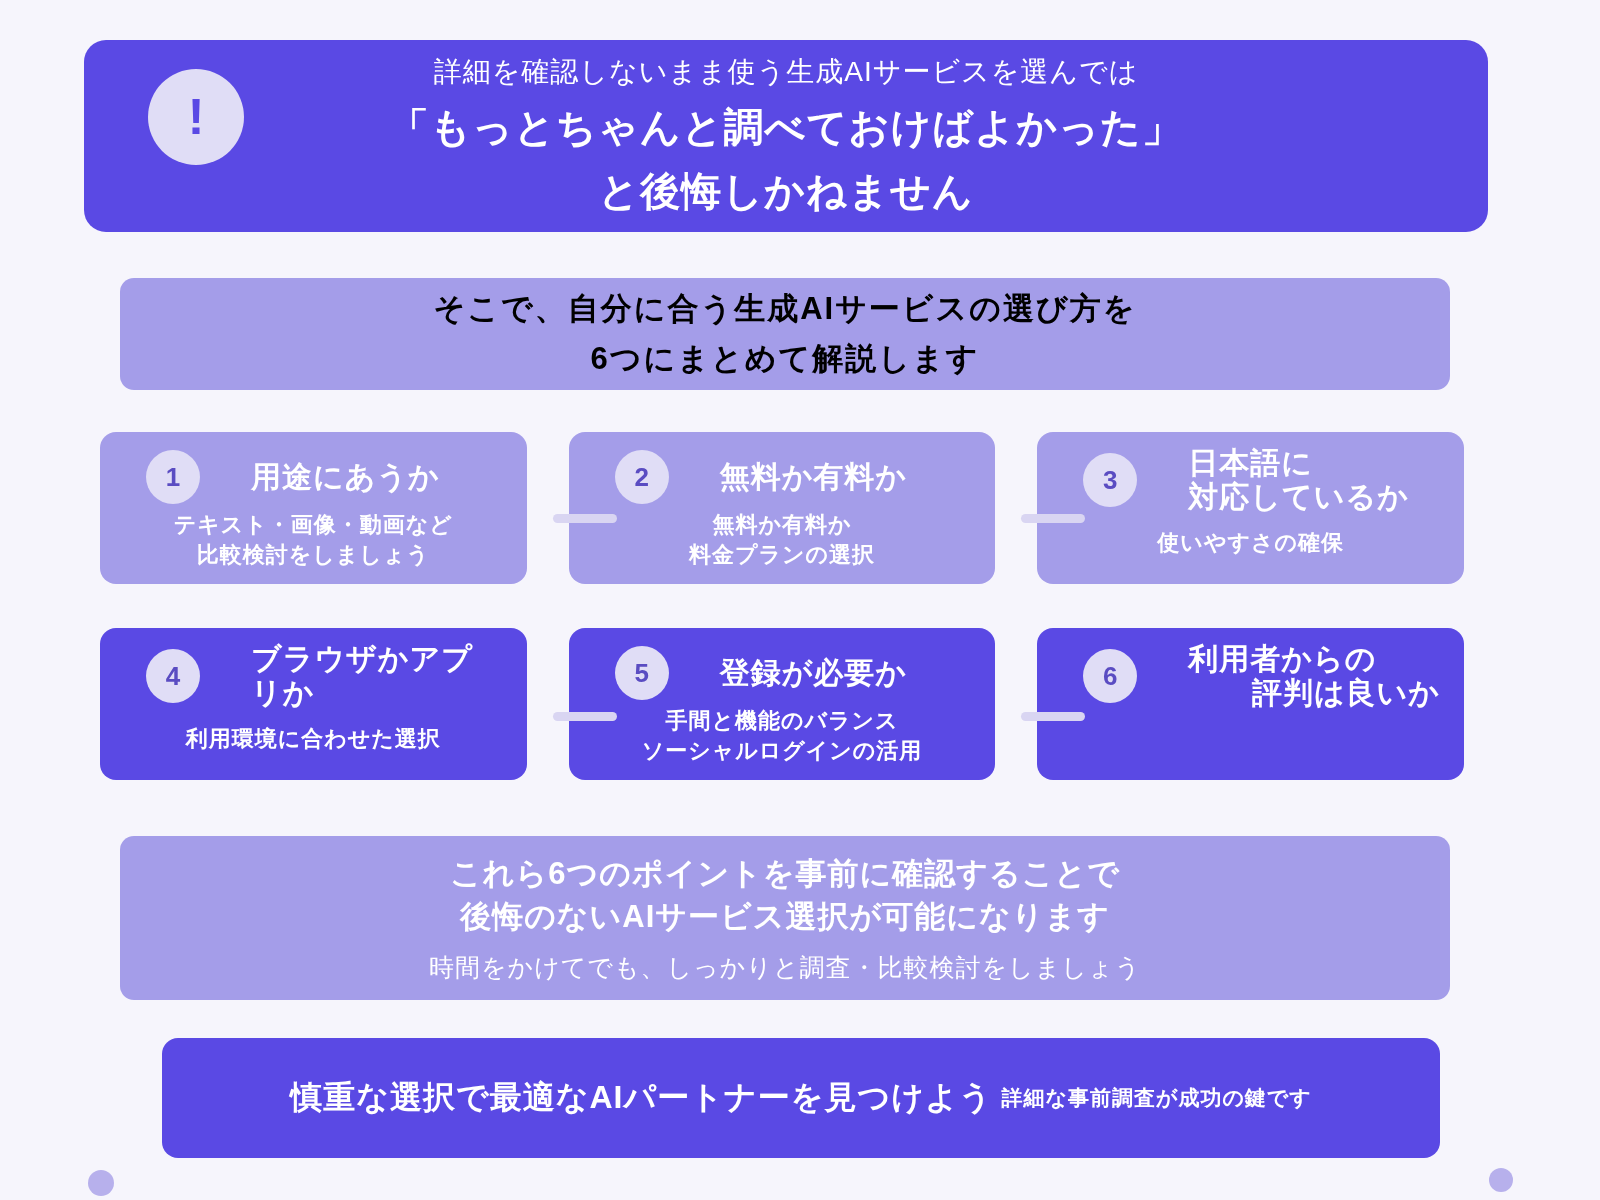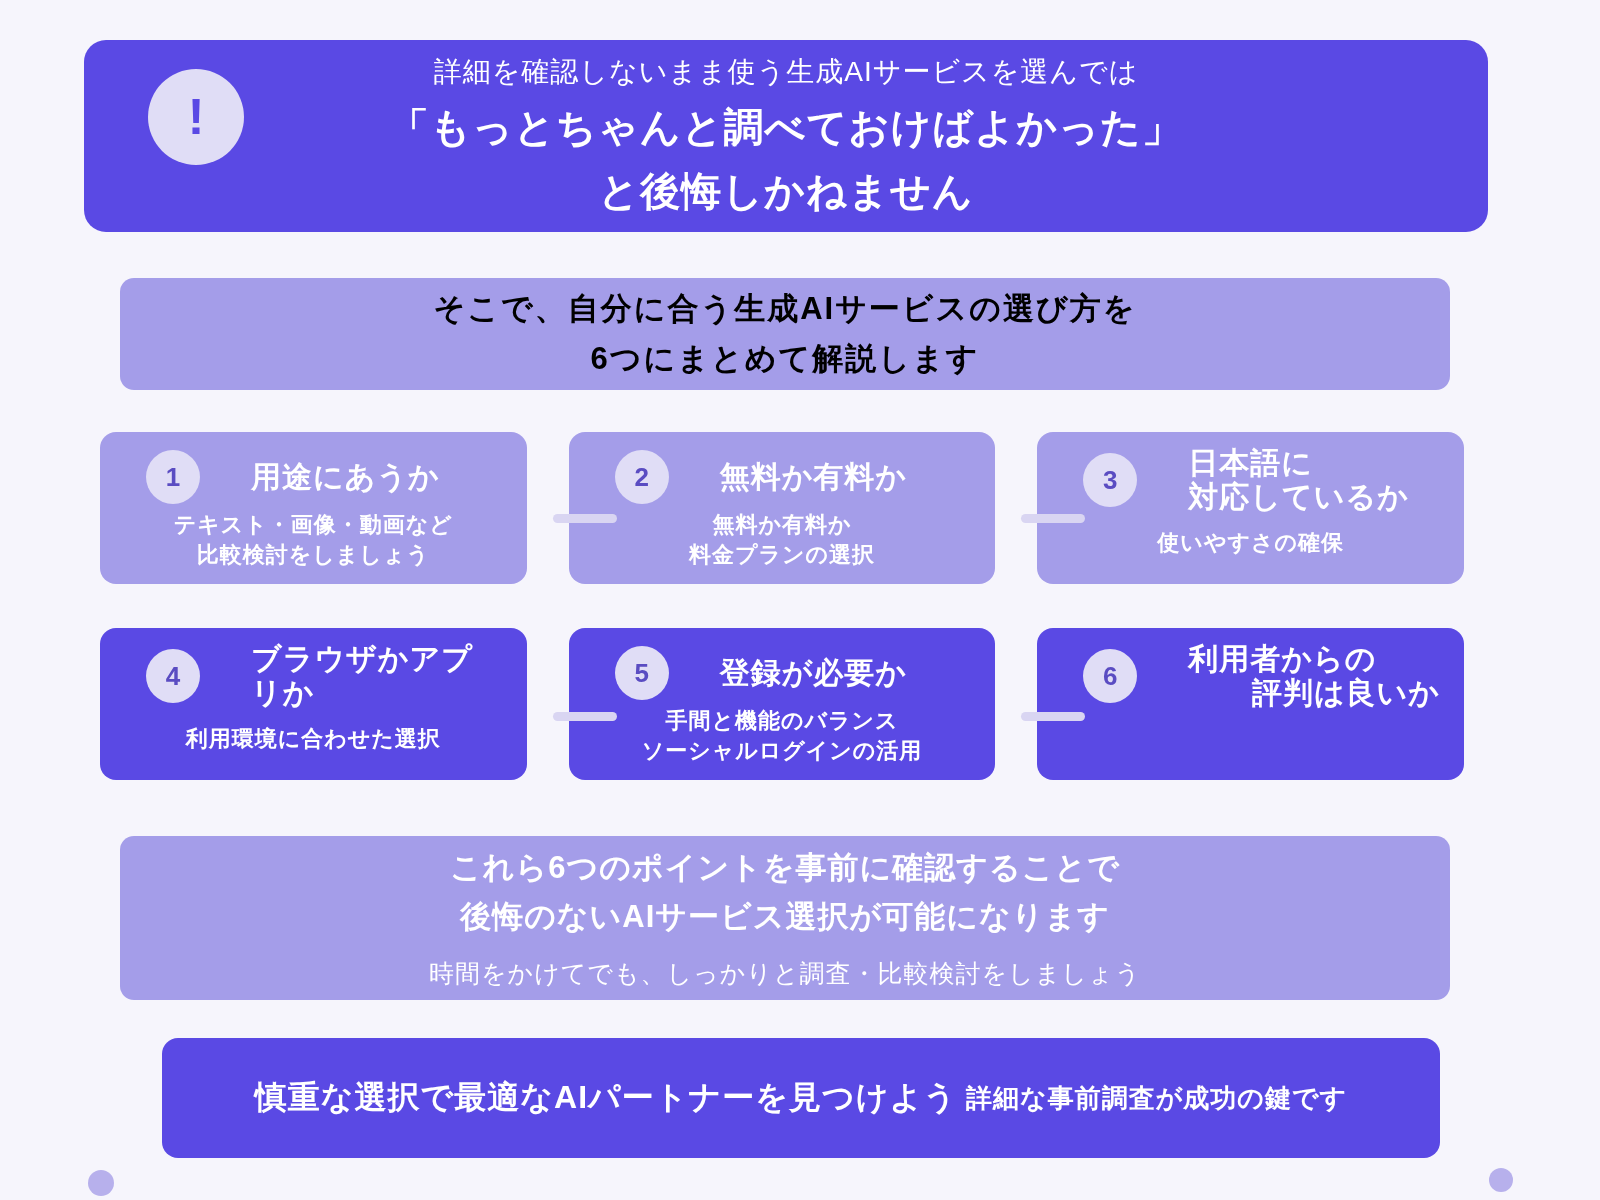--- a/index.html
+++ b/index.html
@@ -74,34 +74,34 @@
   }
   .connector {
     width:64px; height:9px; border-radius:5px; background:#d9d5f2;
   }
 
   
   .summary-banner {
     left:120px; top:836px; width:1330px; height:164px;
     background:#a49de9; border-radius:14px;
     display:flex; flex-direction:column; align-items:center; justify-content:center;
-    color:#fff; gap:7px;
+    color:#fff; gap:1px;
   }
   .summary-line1, .summary-line2 { font-size:31px; font-weight:700; letter-spacing:1px; }
   .summary-line3 { font-size:25px; font-weight:400; letter-spacing:1px; margin-top:12px; }
 
   
   .conclusion-banner {
     left:162px; top:1038px; width:1278px; height:120px;
     background:#5a49e4; border-radius:16px;
     display:flex; flex-direction:row; align-items:center; justify-content:center;
     color:#fff; gap:9px;
   }
   .conclusion-line1 { font-size:32px; font-weight:700; letter-spacing:1px; }
-  .conclusion-line2 { font-size:26px; font-weight:700; letter-spacing:1px; }
+  .conclusion-line2 { font-size:21px; font-weight:700; letter-spacing:1px; }
 
   
   .dot { border-radius:50%; background:#b7b0ec; }
   .dot-left  { left:88px;  top:1170px; width:26px; height:26px; }
   .dot-right { left:1489px; top:1168px; width:24px; height:24px; }
 </style>
 </head>
 <body>
 
 <div class="abs warning-banner">

